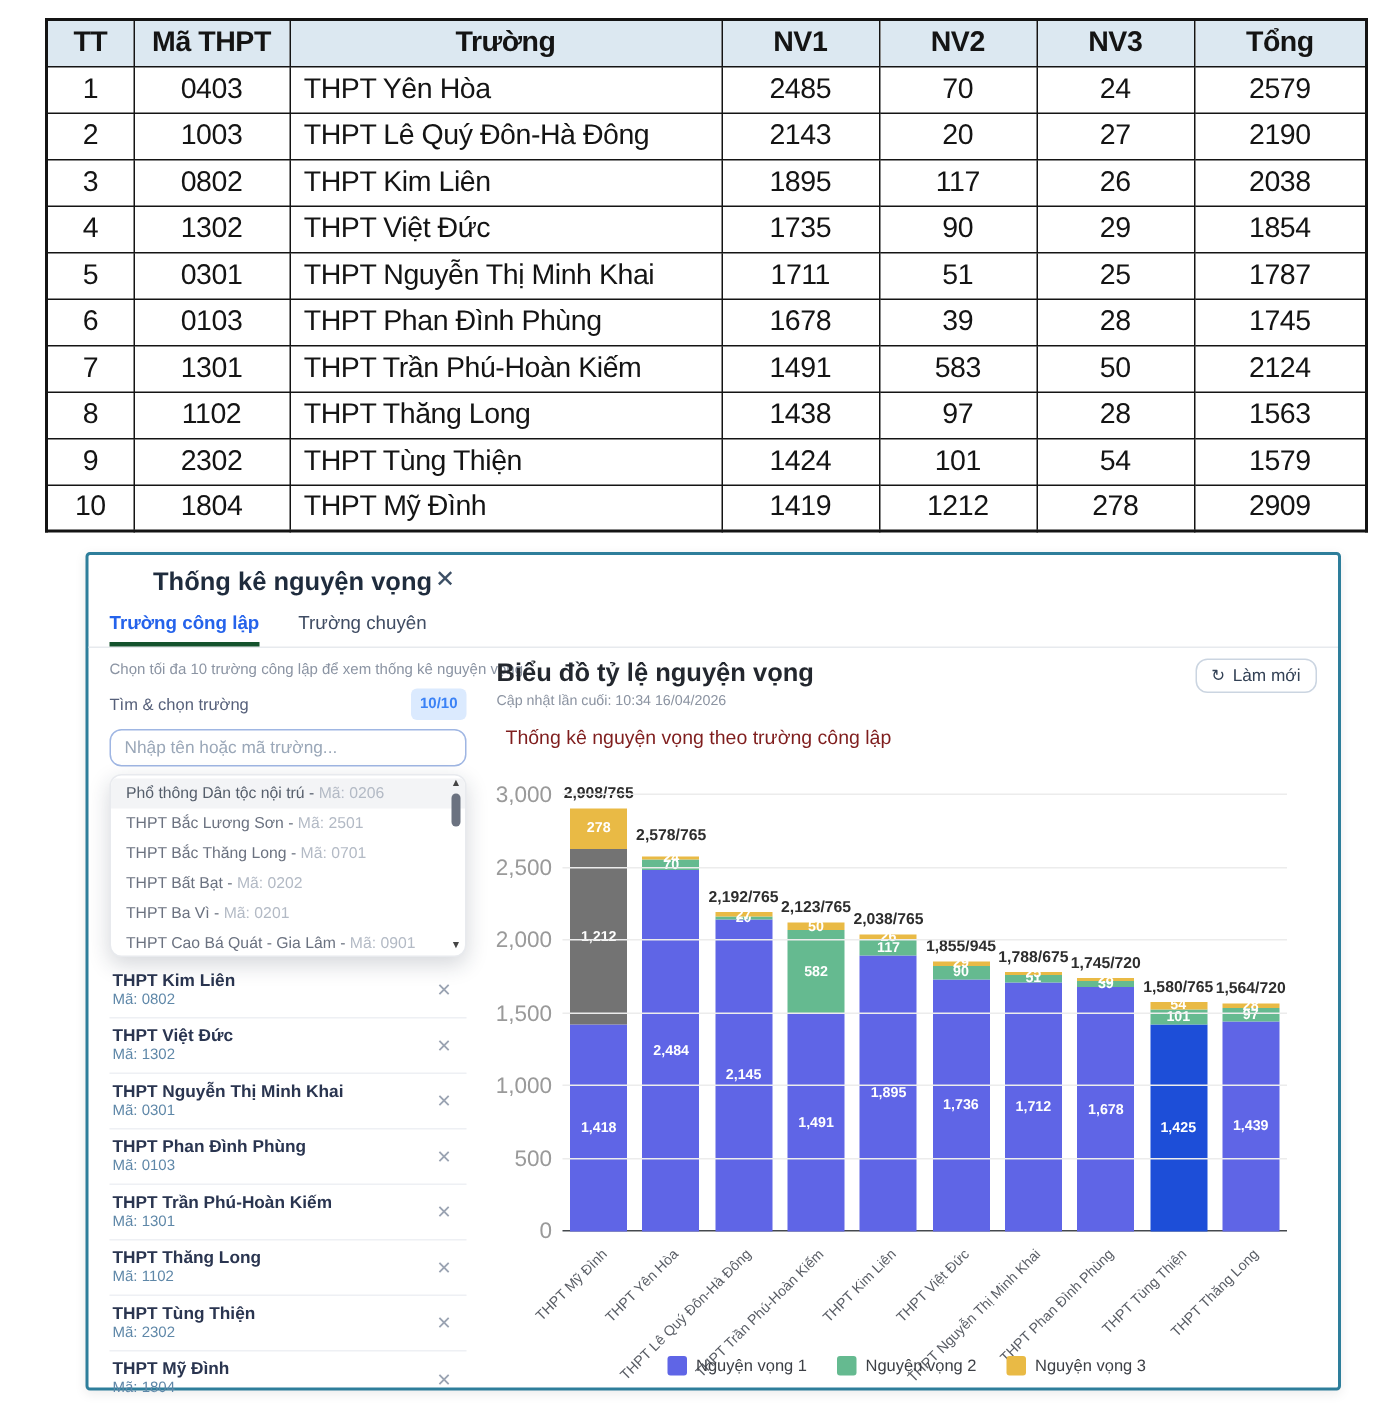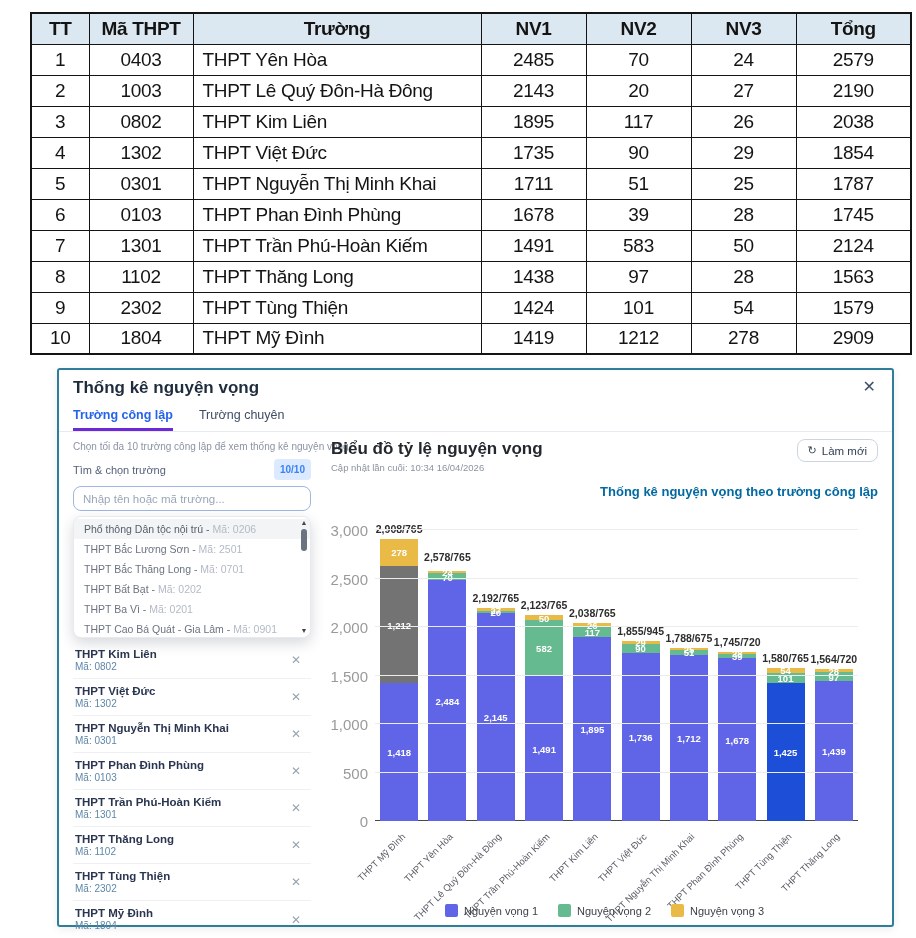--- a/index.html
+++ b/index.html
@@ -14,27 +14,27 @@
     color: #141414; height: 31px; padding: 1px 4px; text-align: center;
     letter-spacing: -0.3px; overflow: hidden; white-space: nowrap; }
   .data-table th { background: #dce8f1; font-weight: bold; }
   .data-table td.col-truong { text-align: left; padding-left: 9px; }
   .data-table { border: 2px solid #141414; }
 
   
   .modal { position: absolute; left: 57px; top: 368px; width: 837px; height: 559px;
     background: #fff; border: 2px solid #2e7e9b; border-radius: 3px;
     box-shadow: 0 2px 8px rgba(0,0,0,.08); }
-  .modal-header { display: flex; justify-content: space-between; align-items: flex-start;
-    padding: 8px 14px 0 14px; height: 32px; }
+  .modal-header { display: flex; justify-content: flex-start; align-items: flex-start;
+    padding: 8px 14px 0 14px; height: 32px; margin-left: 29px; }
   .modal-title { font-size: 17px; font-weight: bold; color: #1f2c3d; }
   .close-x { font-size: 16px; color: #3d5066; cursor: pointer; line-height: 18px; padding: 0 2px; }
   .tabs { display: flex; gap: 26px; padding: 0 14px; border-bottom: 1px solid #e7eaee; height: 30px; }
   .tab { font-size: 12.5px; padding-top: 6px; color: #3f4c63; cursor: pointer; }
-  .tab.active { color: #2563eb; font-weight: bold; border-bottom: 3px solid #6d28d9; }
+  .tab.active { color: #2563eb; font-weight: bold; border-bottom: 3px solid #14532d; }
   .modal-body { display: flex; height: 491px; }
 
   
   .left-panel { width: 262px; padding: 9px 10px 0 14px; position: relative; flex: none; }
   .hint { font-size: 10px; color: #8b94a3; margin-bottom: 7px; white-space: nowrap; }
   .search-row { display: flex; justify-content: space-between; align-items: center; margin-bottom: 6px; }
   .search-label { font-size: 11px; color: #56607a; }
   .count-badge { font-size: 10px; color: #3b82f6; background: #dbeafe; border-radius: 4px;
     padding: 5px 6px; font-weight: bold; text-align: right; }
   .search-input { width: 100%; height: 25px; border: 1.5px solid #9fb6e3; border-radius: 8px;
@@ -67,21 +67,21 @@
   .chart-panel { flex: 1; position: relative; padding: 7px 14px 0 10px; }
   .chart-head { display: flex; justify-content: space-between; align-items: flex-start; gap: 19px; }
   .chart-title { font-size: 17px; font-weight: bold; color: #23272e; }
   .chart-updated { font-size: 9.5px; color: #8b93a1; margin-top: 3px; }
   .refresh-btn { border: 1px solid #cbd5e1; border-radius: 8px; background: #fff;
     font-size: 11.5px; color: #334155; padding: 4px 10px; cursor: pointer; display: flex;
     align-items: center; gap: 5px; font-family: "Liberation Sans", sans-serif; }
   .refresh-icon { font-size: 11px; }
 
   .chart-card { position: absolute; left: 10px; right: 14px; top: 46px; bottom: 4px; }
-  .chart-card-title { font-size: 13px; font-weight: bold; color: #0369a1; padding: 6px 0 0 6px; text-align: right; }
+  .chart-card-title { font-size: 13px; font-weight: normal; color: #7f1d1d; padding: 6px 0 0 6px; }
   .plot-wrap { position: absolute; left: 44px; right: 20px; top: 52px; bottom: 98px; }
   .gridline { position: absolute; left: 0; right: 0; height: 1px; background: #ececec; }
   .baseline { position: absolute; left: 0; right: 0; bottom: 0; height: 1px; background: #45494e; }
   .ytick { position: absolute; right: calc(100% + 7px); transform: translateY(50%);
     font-size: 15px; color: #9a9a9a; white-space: nowrap; }
   .slots { position: absolute; inset: 0; display: flex; }
   .slot { position: relative; flex: 1; }
   .bar { position: absolute; left: 50%; transform: translateX(-50%); bottom: 0; width: 38px; height: 100%; }
   .seg { position: absolute; left: 0; width: 100%; }
   .seg-label { position: absolute; top: 50%; left: 50%; transform: translate(-50%,-50%);

